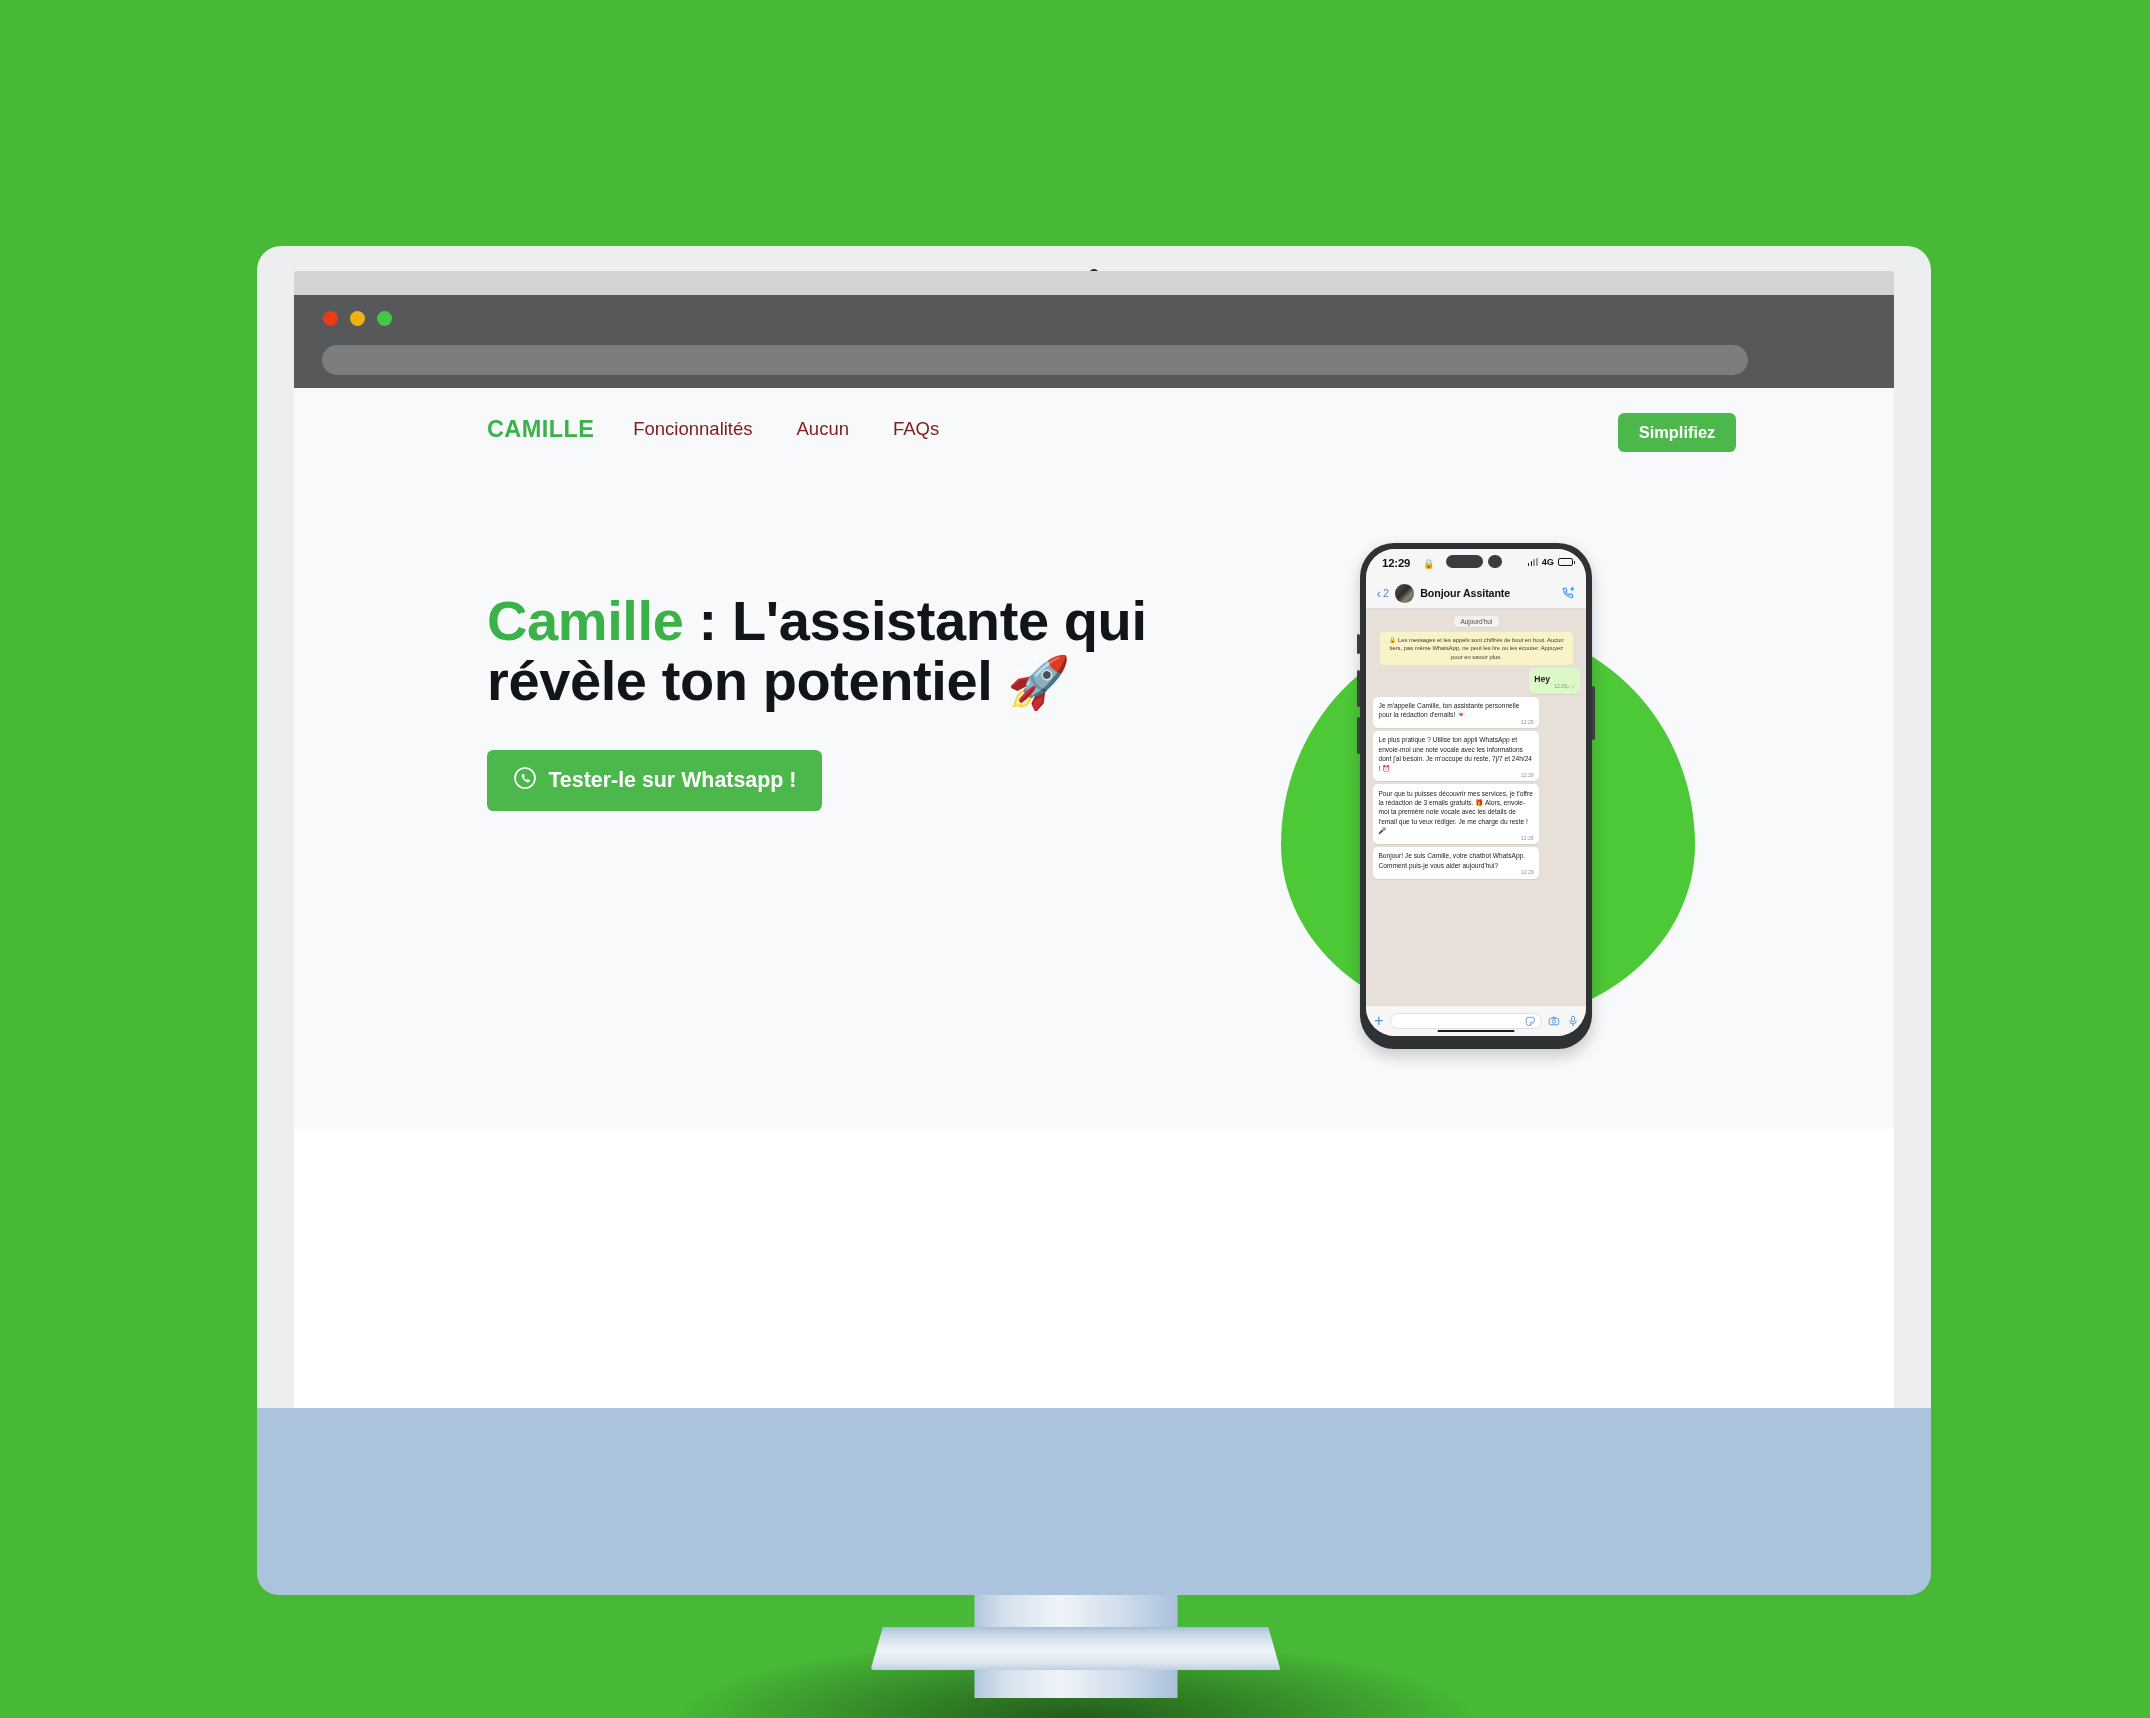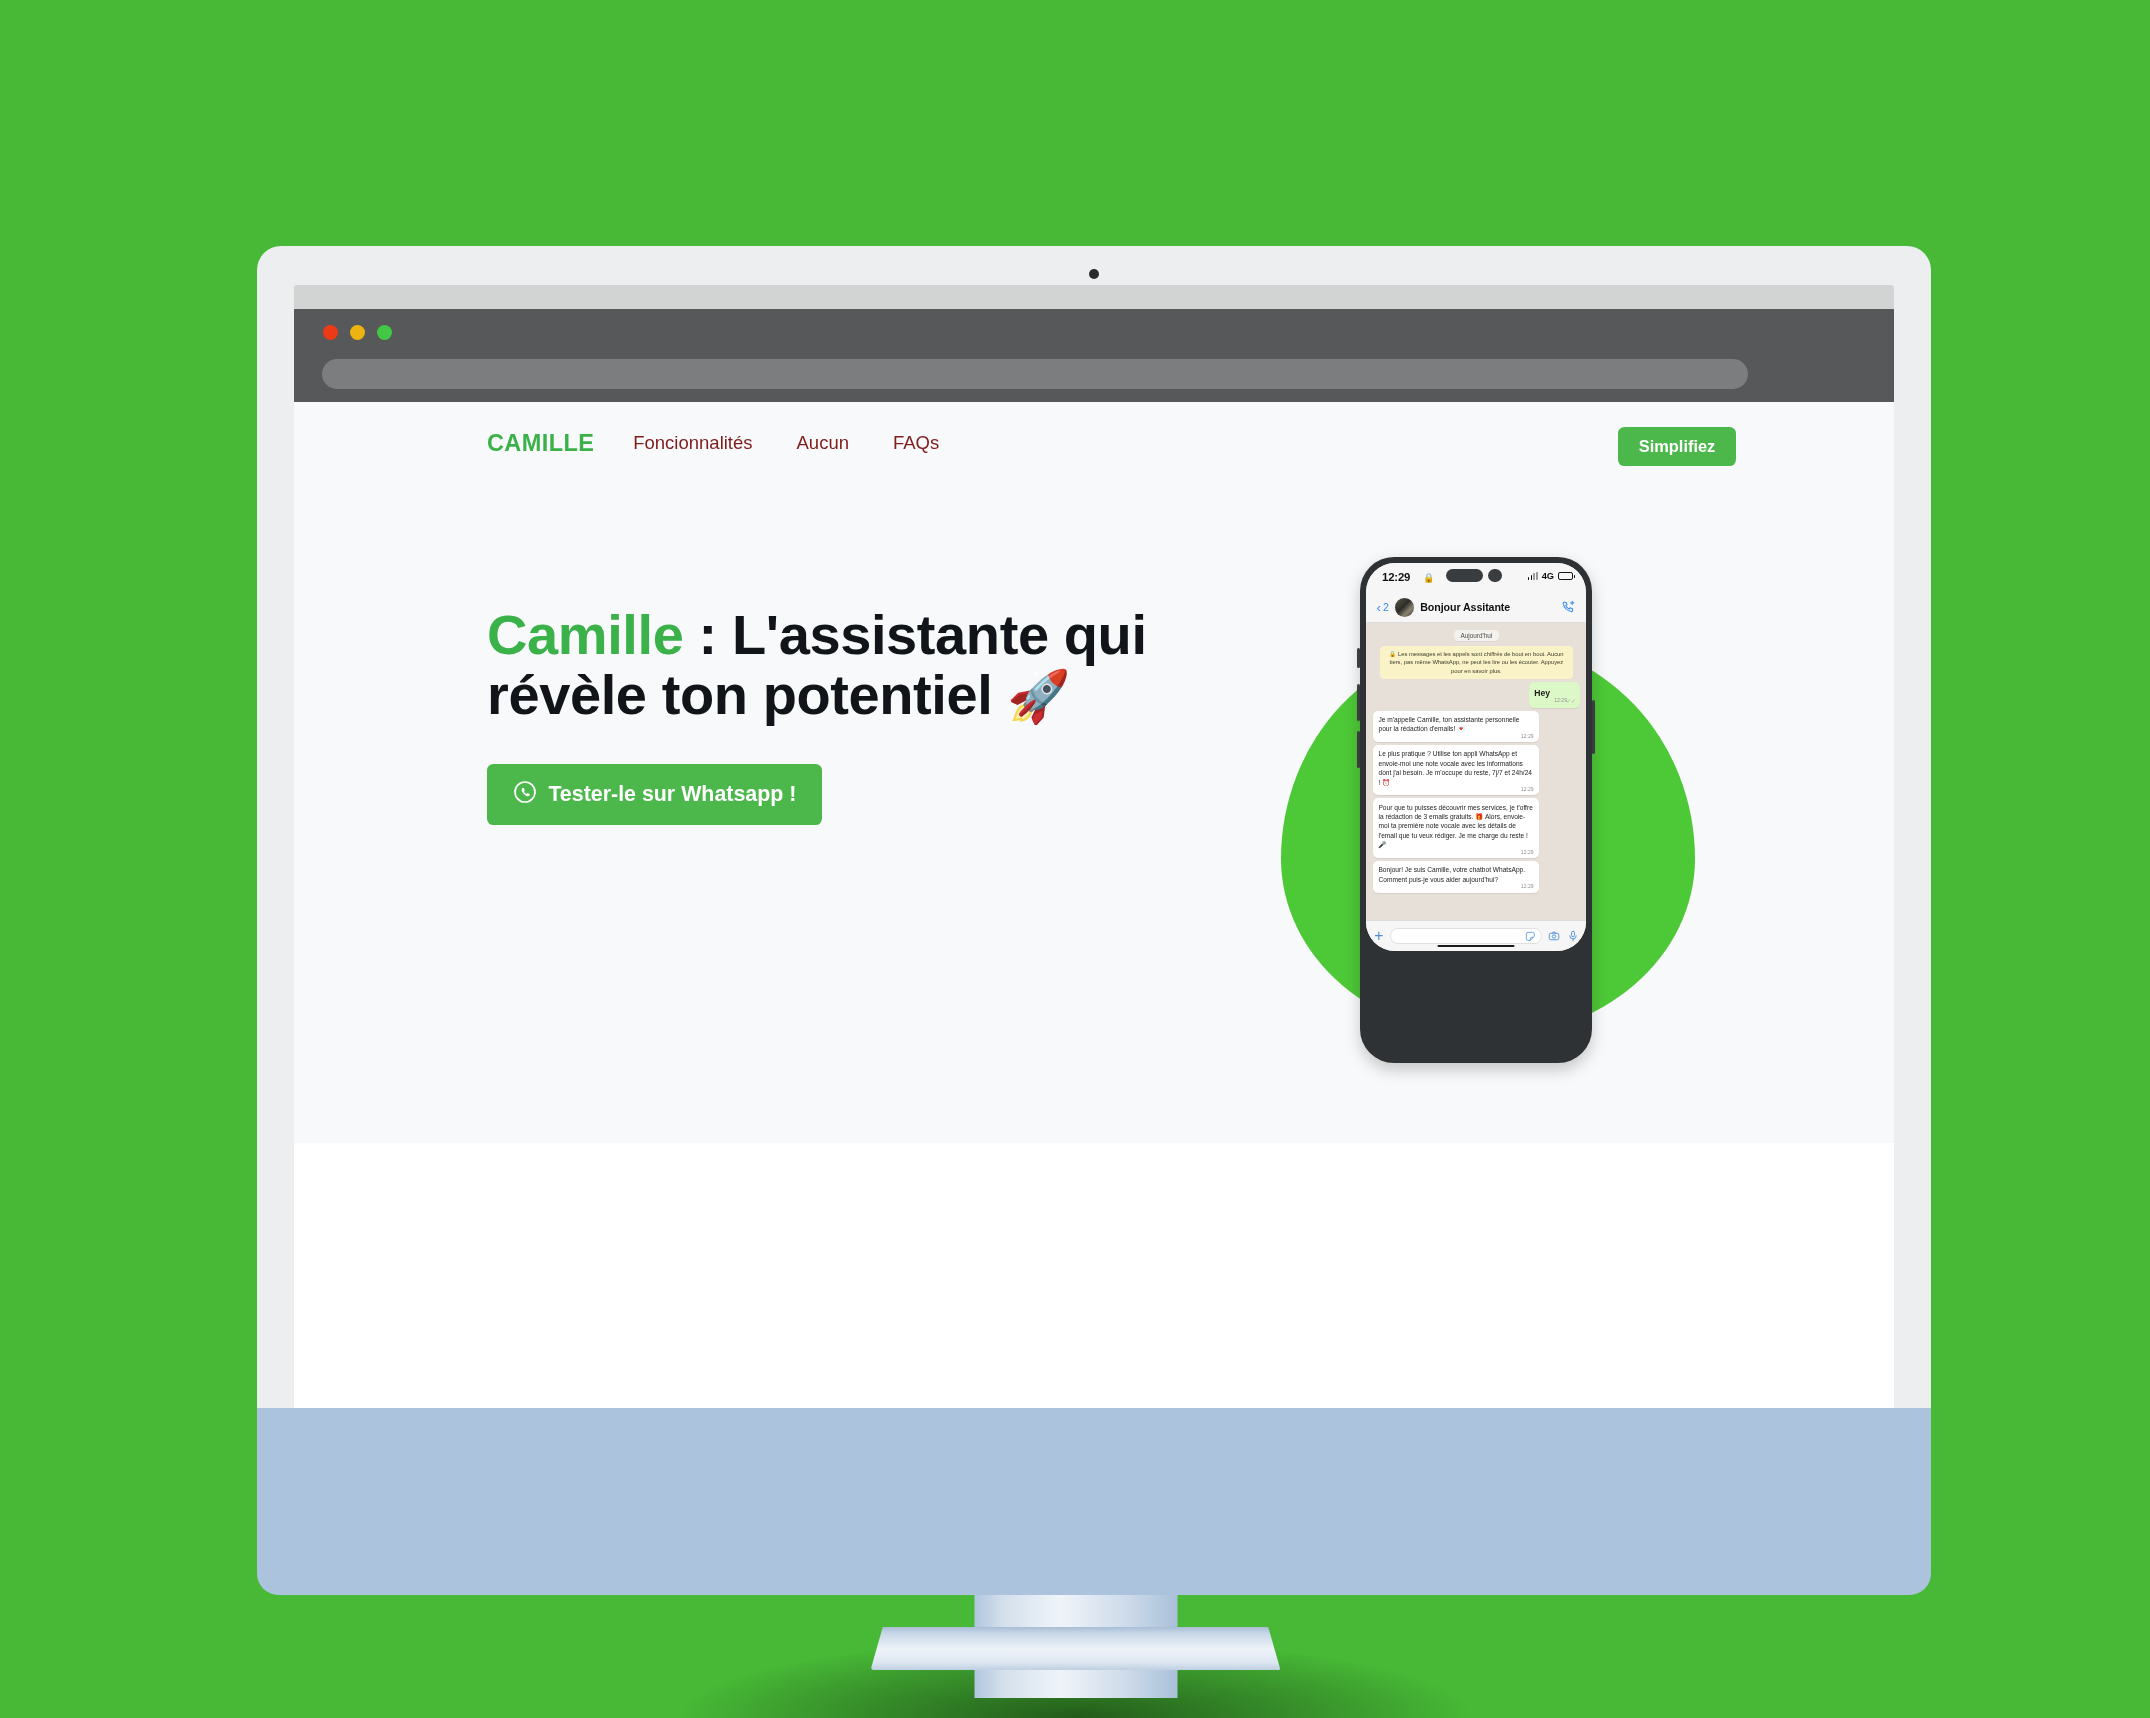--- a/index.html
+++ b/index.html
@@ -23,21 +23,21 @@
     left:50%; top:23px;
     transform:translateX(-50%);
     width:10px; height:10px;
     border-radius:50%;
     background:#2b2b2b;
   }
 
   
   #browser-window {
     position:absolute;
-    left:37px; top:39px;
+    left:37px; top:25px;
     width:1600px; height:1152px;
     background:#ffffff;
     border-radius:2.9px 2.9px 7.1px 7.1px;
     overflow:hidden;
   }
   #browser-topstrip {
     height:24px;
     background:#d2d4d4;
   }
   #browser-chrome {
@@ -184,21 +184,21 @@
   #phone-power-btn {
     position:absolute;
     right:-2.9px; top:143px;
     width:2.9px; height:54px;
     background:#3a3d3f;
     border-radius:2.1px;
   }
   #phone-screen {
     position:absolute;
     left:6.4px; top:6.4px;
-    width:220px; height:388px;
+    width:220px; height:487px;
     background:#ece5dd;
     border-radius:29px;
     overflow:hidden;
     display:flex;
     flex-direction:column;
   }
 
   
   #phone-statusbar {
     height:30px;

